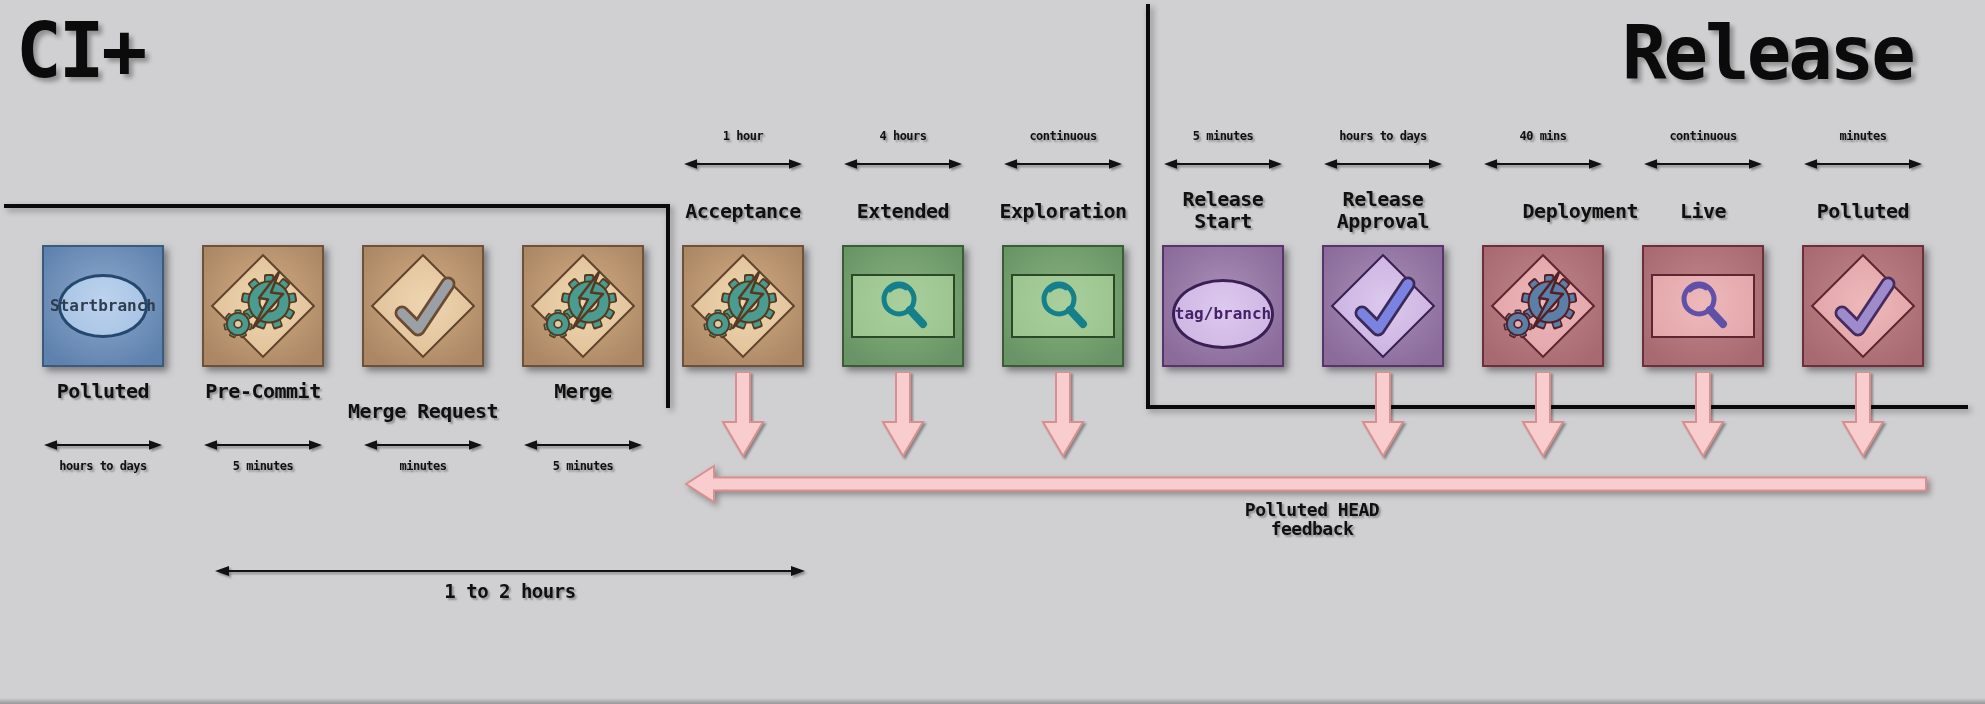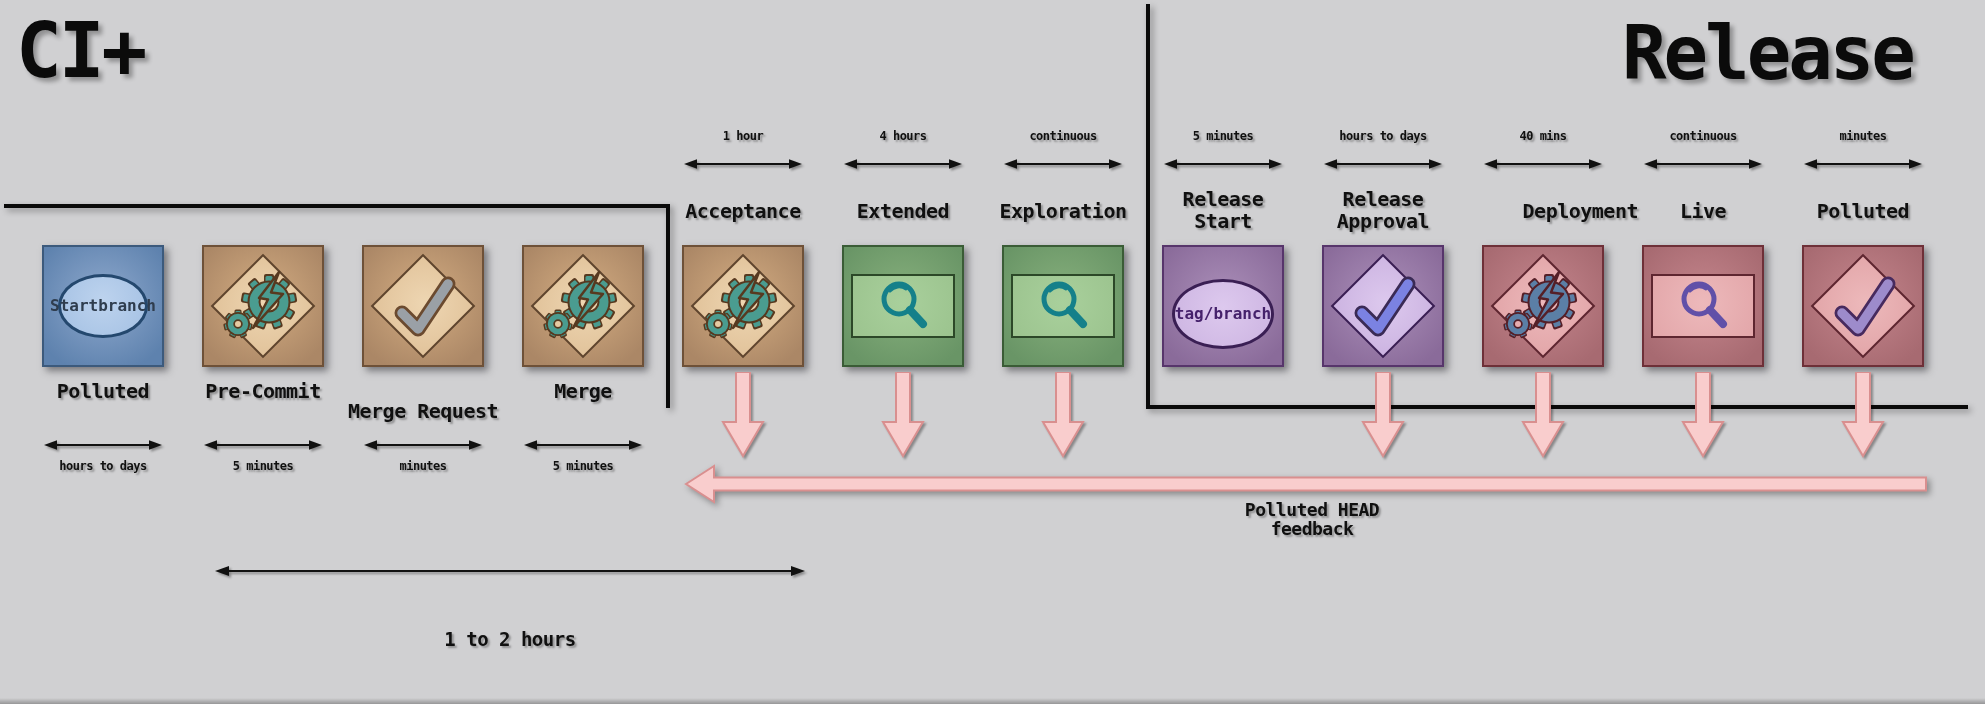--- a/index.html
+++ b/index.html
@@ -63,21 +63,21 @@
   <div class="feedback-label" style="left:1172px;top:500px;width:280px;">
     <div>Polluted HEAD</div>
     <div>feedback</div>
   </div>
 
   <svg class="dbl-arrow" style="left:215px;top:564px;" width="590" height="14" viewBox="0 0 590 14">
     <line x1="10" y1="7" x2="580" y2="7" stroke="#111" stroke-width="2"></line>
     <polygon points="0,7 14,2 14,12" fill="#111"></polygon>
     <polygon points="590,7 576,2 576,12" fill="#111"></polygon>
   </svg>
-  <div class="span-label" style="left:215px;top:580px;width:590px;margin-top:48px;">1 to 2 hours</div>
+  <div class="span-label" style="left:215px;top:580px;width:590px;">1 to 2 hours</div>
 
 <div class="time-label" style="left:13px;top:456px;width:180px;">hours to days</div>
     <div class="dbl-arrow" style="left:44px;top:437px;"><svg width="118" height="14" viewBox="0 0 118 14">
     <line x1="9" y1="7" x2="109" y2="7" stroke="#111" stroke-width="2"></line>
     <polygon points="0,7 13,2.2 13,11.8" fill="#111"></polygon>
     <polygon points="118,7 105,2.2 105,11.8" fill="#111"></polygon>
       </svg></div>
     <div class="stage-label" style="left:8px;top:380px;width:190px;">
       <div>Polluted</div>
     </div>

